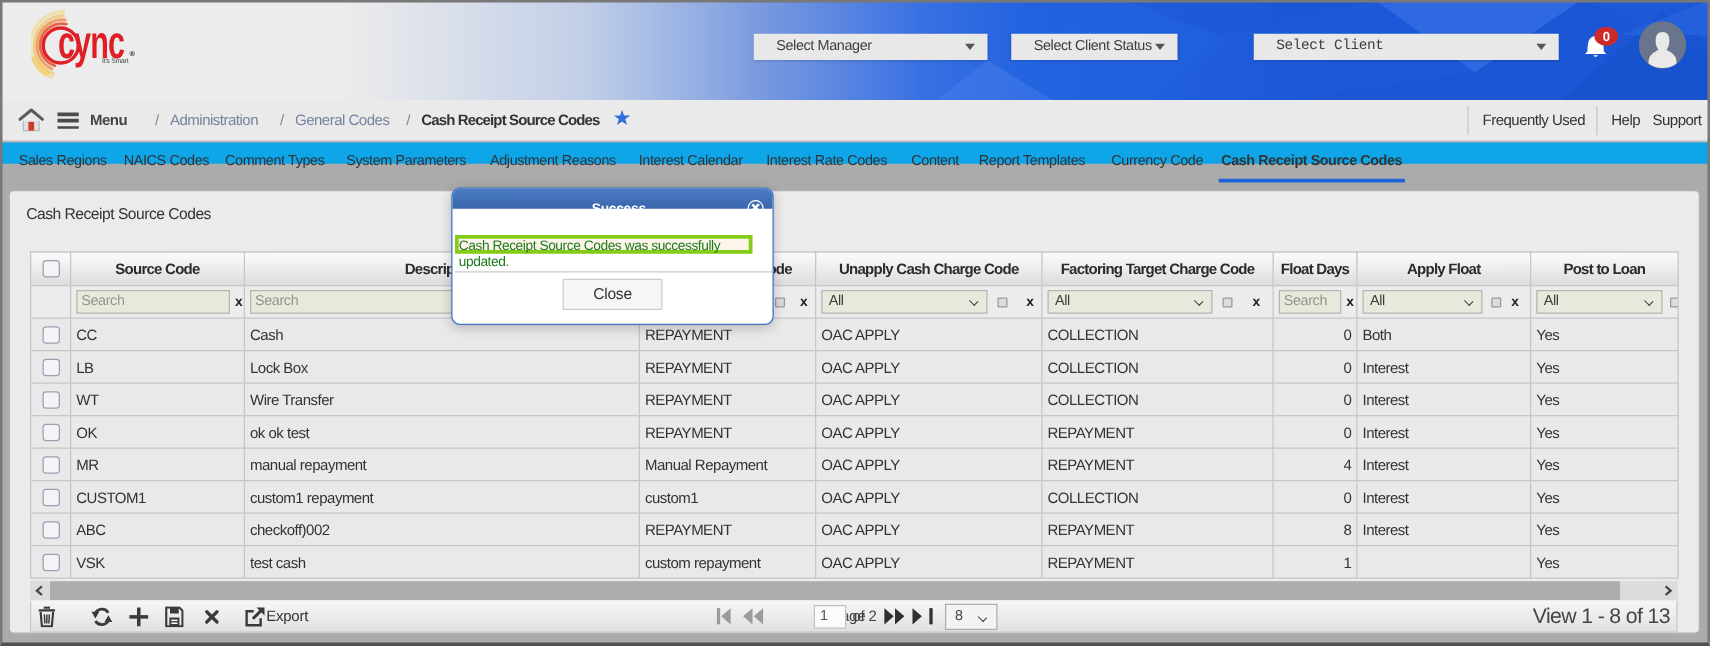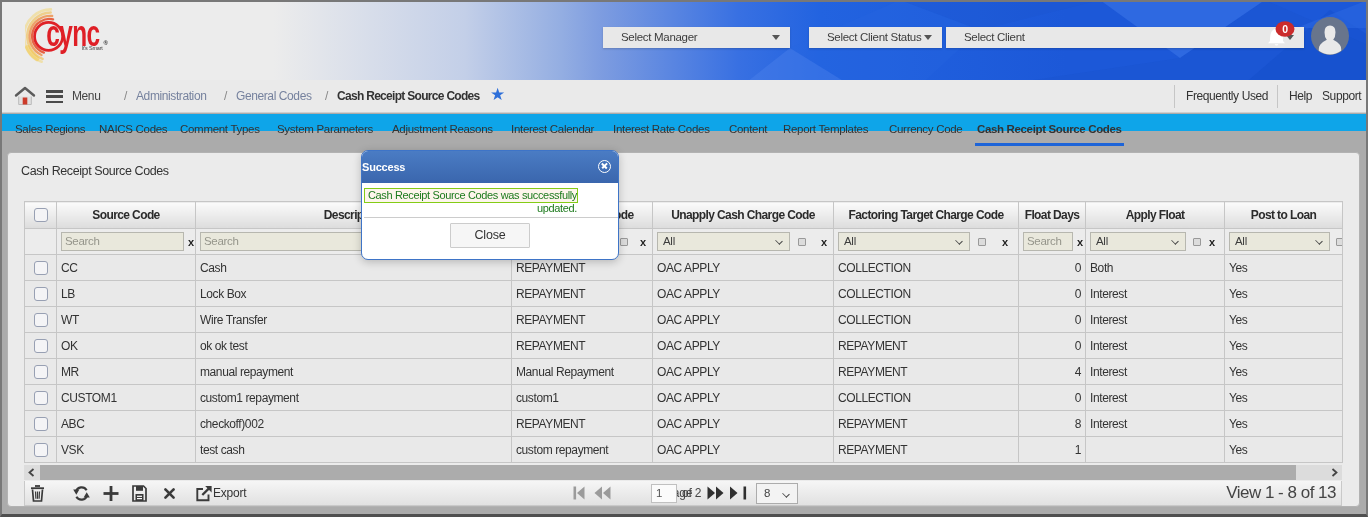--- a/index.html
+++ b/index.html
@@ -52,26 +52,26 @@
 
 .toolbar { position:absolute; left:16px; top:328px; width:1318px; height:25px; background:linear-gradient(#f6f6f6,#e1e1e1); border:1px solid #c9c9c9; border-top:none; }
 .tbi { position:absolute; top:4px; }
 .viewinfo { position:absolute; right:5px; top:0; line-height:24px; font-size:17px; letter-spacing:-0.5px; color:#444; }
 .ptxt { position:absolute; top:0; line-height:24px; font-size:12px; color:#444; }
 .pin { position:absolute; left:626px; top:3px; width:26px; height:19px; border:1px solid #c0c0c0; background:#fbfbfb; font-size:11.5px; color:#555; line-height:17px; padding-left:4px; }
 .psel { position:absolute; left:731px; top:2px; width:42px; height:21px; border:1px solid #acacac; background:#f3f3f3; font-size:11.5px; color:#444; line-height:19px; padding-left:7px; }
 
 
 .modal { position:absolute; left:361px; top:150px; width:258px; height:110px; background:#fff; border:1px solid #3e74c7; border-radius:7px; box-shadow:0 2px 9px rgba(0,0,0,0.22); z-index:50; }
-.mhead { position:absolute; left:0; top:0; right:0; height:32px; background:linear-gradient(#4a7cc4,#3a66ad); border-radius:6px 6px 0 0; color:#fff; font-weight:bold; font-size:11px; line-height:32px; padding-left:0; letter-spacing:-0.2px; }
+.mhead { position:absolute; left:0; top:0; right:0; height:16px; background:linear-gradient(#4a7cc4,#3a66ad); border-radius:6px 6px 0 0; color:#fff; font-weight:bold; font-size:11px; line-height:32px; padding-left:10px; letter-spacing:-0.2px;text-align:center; }
 .mclose { position:absolute; right:7px; top:9px; width:13px; height:13px; border:1.5px solid #fff; border-radius:50%; }
 .mclose::before, .mclose::after { content:""; position:absolute; left:1.6px; top:4.2px; width:6.8px; height:1.5px; background:#fff; }
 .mclose::before { transform:rotate(45deg); }
 .mclose::after { transform:rotate(-45deg); }
-.mmsg { position:absolute; left:2px; top:37px; width:214px; height:15px; border:1px solid #84cc16; background:#fdf5ec; color:#1d7a1d; font-size:11px; letter-spacing:-0.35px; line-height:13px; text-align:right; }
+.mmsg { position:absolute; left:2px; top:37px; width:238px; height:15px; border:3px solid #84cc16; background:#fdf5ec; color:#1d7a1d; font-size:11px; letter-spacing:-0.35px; line-height:13px; text-align:left; }
 .msep { position:absolute; left:2px; top:66px; width:254px; height:1px; background:#ccc; }
 .mbtn { position:absolute; left:88px; top:72px; width:80px; height:25px; background:#f6f6f6; border:1px solid #ccc; border-radius:1px; text-align:center; line-height:23px; font-size:12.5px; color:#333; }
 </style>
 </head>
 <body>
 <div class="topbar">
   <svg class="poly" width="1368" height="80" viewBox="0 0 1368 80">
     <polygon points="743,85 790,48 850,85" fill="#4b80ea" opacity="0.45"></polygon>
     <polygon points="850,85 790,48 900,0 980,30 920,85" fill="#2767e2" opacity="0.3"></polygon>
     <polygon points="1100,0 1265,0 1180,58" fill="#4079ea" opacity="0.5"></polygon>
@@ -91,21 +91,21 @@
       <path d="M 2.7 42.5 A 23 23 0 0 0 11.9 53.6" stroke="#f4c53e" stroke-width="5" opacity="0.45" stroke-linecap="round"></path>
     </g>
     <g transform="scale(0.66,1)">
       <text x="32.4" y="41.5" font-family="Liberation Sans, sans-serif" font-size="37" font-weight="bold" fill="#df1f26" letter-spacing="-1">cync</text>
     </g>
     <text x="78.5" y="39.5" font-family="Liberation Sans, sans-serif" font-size="6" font-weight="bold" fill="#333">®</text>
     <text x="56.6" y="45.3" font-family="Liberation Sans, sans-serif" font-size="5.5" fill="#444">It's Smart</text>
   </svg>
   <div class="hsel" style="left:584px; width:187px;">Select Manager<span class="car"></span></div>
   <div class="hsel" style="left:790px; width:133px;">Select Client Status<span class="car"></span></div>
-  <div class="hsel" style="left:927px; width:358px;">Select Client<span class="car"></span></div>
+  <div class="hsel" style="left:984px; width:244px;font-family:Liberation Mono, monospace;">Select Client<span class="car"></span></div>
 
   <svg width="26" height="26" viewBox="0 0 26 26" style="position:absolute;left:1266px;top:24px">
     <path d="M4 17 Q4 9.5 5.8 7.2 Q7.6 5 10.5 4.6 Q13.4 5 15.2 7.2 Q17 9.5 17 17 L19 19.2 L2 19.2 Z" fill="#fff"></path>
     <path d="M8.6 20.2 A 2.1 2.1 0 0 0 12.4 20.2 Z" fill="#fff"></path>
   </svg>
   <svg width="20" height="16" viewBox="0 0 20 16" style="position:absolute;left:1275px;top:21px">
     <ellipse cx="10" cy="8" rx="9.5" ry="7.7" fill="#cb2b2b"></ellipse>
     <text x="10" y="12" font-family="Liberation Sans, sans-serif" font-size="10.5" font-weight="bold" fill="#fff" text-anchor="middle">0</text>
   </svg>
 
@@ -119,21 +119,21 @@
   <svg width="22" height="21" viewBox="0 0 22 21" style="position:absolute;left:14px;top:6px">
     <path d="M2 9.5 L11 2 L20 9.5" fill="none" stroke="#5b5b5b" stroke-width="2.4" stroke-linecap="round" stroke-linejoin="round"></path>
     <path d="M4.7 10.5 L4.7 18.5 L17.3 18.5 L17.3 10.5" fill="#e0e0e0" stroke="#bbb" stroke-width="1"></path>
     <rect x="8.7" y="11.5" width="4.6" height="7" fill="#cc3b2a"></rect>
   </svg>
   <div style="position:absolute;left:46px;top:10px;width:17px;">
     <div style="height:2.6px;background:#4a4a4a;margin-bottom:2.8px;"></div>
     <div style="height:2.6px;background:#4a4a4a;margin-bottom:2.8px;"></div>
     <div style="height:2.6px;background:#4a4a4a;"></div>
   </div>
-  <span class="txt" style="left:72px;color:#444;">Menu</span>
+  <span class="txt" style="left:72px;color:#444;font-weight:bold;">Menu</span>
   <span class="txt" style="left:124px;color:#888;">/</span>
   <span class="txt" style="left:136px;color:#76829e;">Administration</span>
   <span class="txt" style="left:224px;color:#888;">/</span>
   <span class="txt" style="left:236px;color:#76829e;">General Codes</span>
   <span class="txt" style="left:325px;color:#888;">/</span>
   <span class="txt" style="left:337px;color:#333;font-weight:bold;letter-spacing:-0.7px;">Cash Receipt Source Codes</span>
   <span class="txt" style="left:490px;top:-1px;color:#2e6fd9;font-size:17px;">★</span>
   <div class="vsep" style="left:1174px;"></div>
   <span class="txt" style="left:1186px;color:#333;">Frequently Used</span>
   <div class="vsep" style="left:1277px;"></div>

